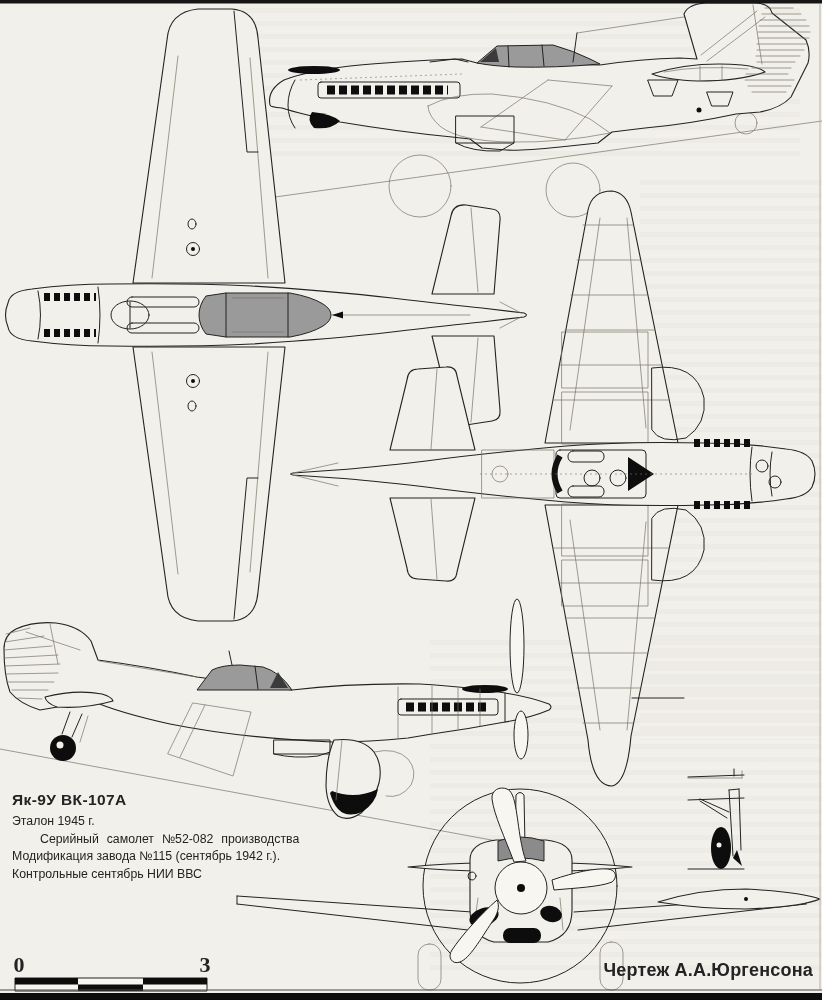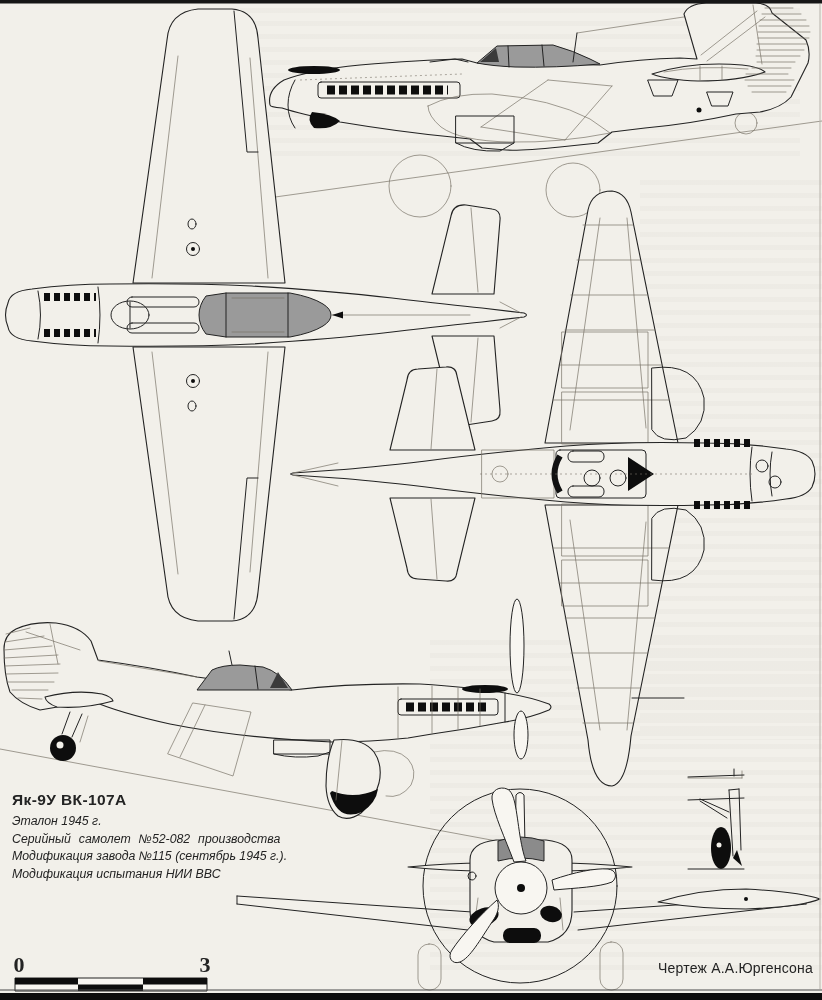--- a/index.html
+++ b/index.html
@@ -21,25 +21,25 @@
   .fus{fill:var(--paper,#f2f0ea);stroke:var(--ink,#232323);stroke-width:1.1;stroke-linejoin:round}
   .wfill{fill:#f8f6f1;stroke:var(--ink,#232323);stroke-width:1;stroke-linejoin:round}
   .gry{fill:var(--canopy,#9a9a9a);stroke:var(--ink,#232323);stroke-width:1;stroke-linejoin:round}
   .blk{fill:var(--black-fill,#0d0d0d);stroke:none}
   .cmb{stroke:var(--black-fill,#0d0d0d);stroke-width:9;stroke-dasharray:8 4;fill:none}
   .cmb2{stroke:var(--black-fill,#0d0d0d);stroke-width:8;stroke-dasharray:6 4;fill:none}
   
   .title-block{position:absolute;left:12px;top:791px;}
   .ac-title{font-size:15.5px;font-weight:bold;letter-spacing:.4px;}
   .specs{position:absolute;left:12px;top:813px;width:290px;}
-  .spec-line{font-size:12.3px;line-height:17.6px;white-space:nowrap;font-style:italic;}
-  .spec-wide{word-spacing:4.5px;}
+  .spec-line{font-size:12.3px;line-height:17.6px;white-space:nowrap;}
+  .spec-wide{word-spacing:4.5px;margin-left:28px;}
   .scale-num{position:absolute;width:26px;text-align:center;top:952px;
     font-family:"Liberation Serif","DejaVu Serif",serif;font-weight:bold;font-size:22px;}
-  .credit{position:absolute;right:9px;top:960px;font-size:14px;font-weight:normal;letter-spacing:.2px;}
+  .credit{position:absolute;right:9px;top:960px;font-size:18px;font-weight:bold;letter-spacing:.2px;}
 </style>
 </head>
 <body>
 
 <div class="page">
 
   <div class="bleed" style="left:240px;top:8px;width:560px;height:150px"></div>
   <div class="bleed" style="left:640px;top:180px;width:182px;height:560px"></div>
   <div class="bleed" style="left:430px;top:640px;width:392px;height:330px"></div>
 
@@ -220,22 +220,22 @@
     <line x1="0" y1="990" x2="822" y2="990" stroke="#4a4a4a" stroke-width="1"></line>
     <rect x="0" y="993" width="822" height="7" fill="#0d0d0d"></rect>
   </svg>
 
   <div class="title-block">
     <div class="ac-title">Як-9У ВК-107А</div>
   </div>
   <div class="specs">
     <div class="spec-line">Эталон 1945 г.</div>
     <div class="spec-line spec-wide">Серийный самолет №52-082 производства</div>
-    <div class="spec-line">Модификация завода №115 (сентябрь 1945 г.).</div>
-    <div class="spec-line">Модификация испытания НИИ ВВС</div>
+    <div class="spec-line">Модификация завода №115 (сентябрь 1942 г.).</div>
+    <div class="spec-line">Контрольные сентябрь НИИ ВВС</div>
   </div>
 
   <div class="scale-num" style="left:6px">0</div>
   <div class="scale-num" style="left:192px">3</div>
 
   <div class="credit">Чертеж А.А.Юргенсона</div>
 
 </div>
 
 </body></html>

